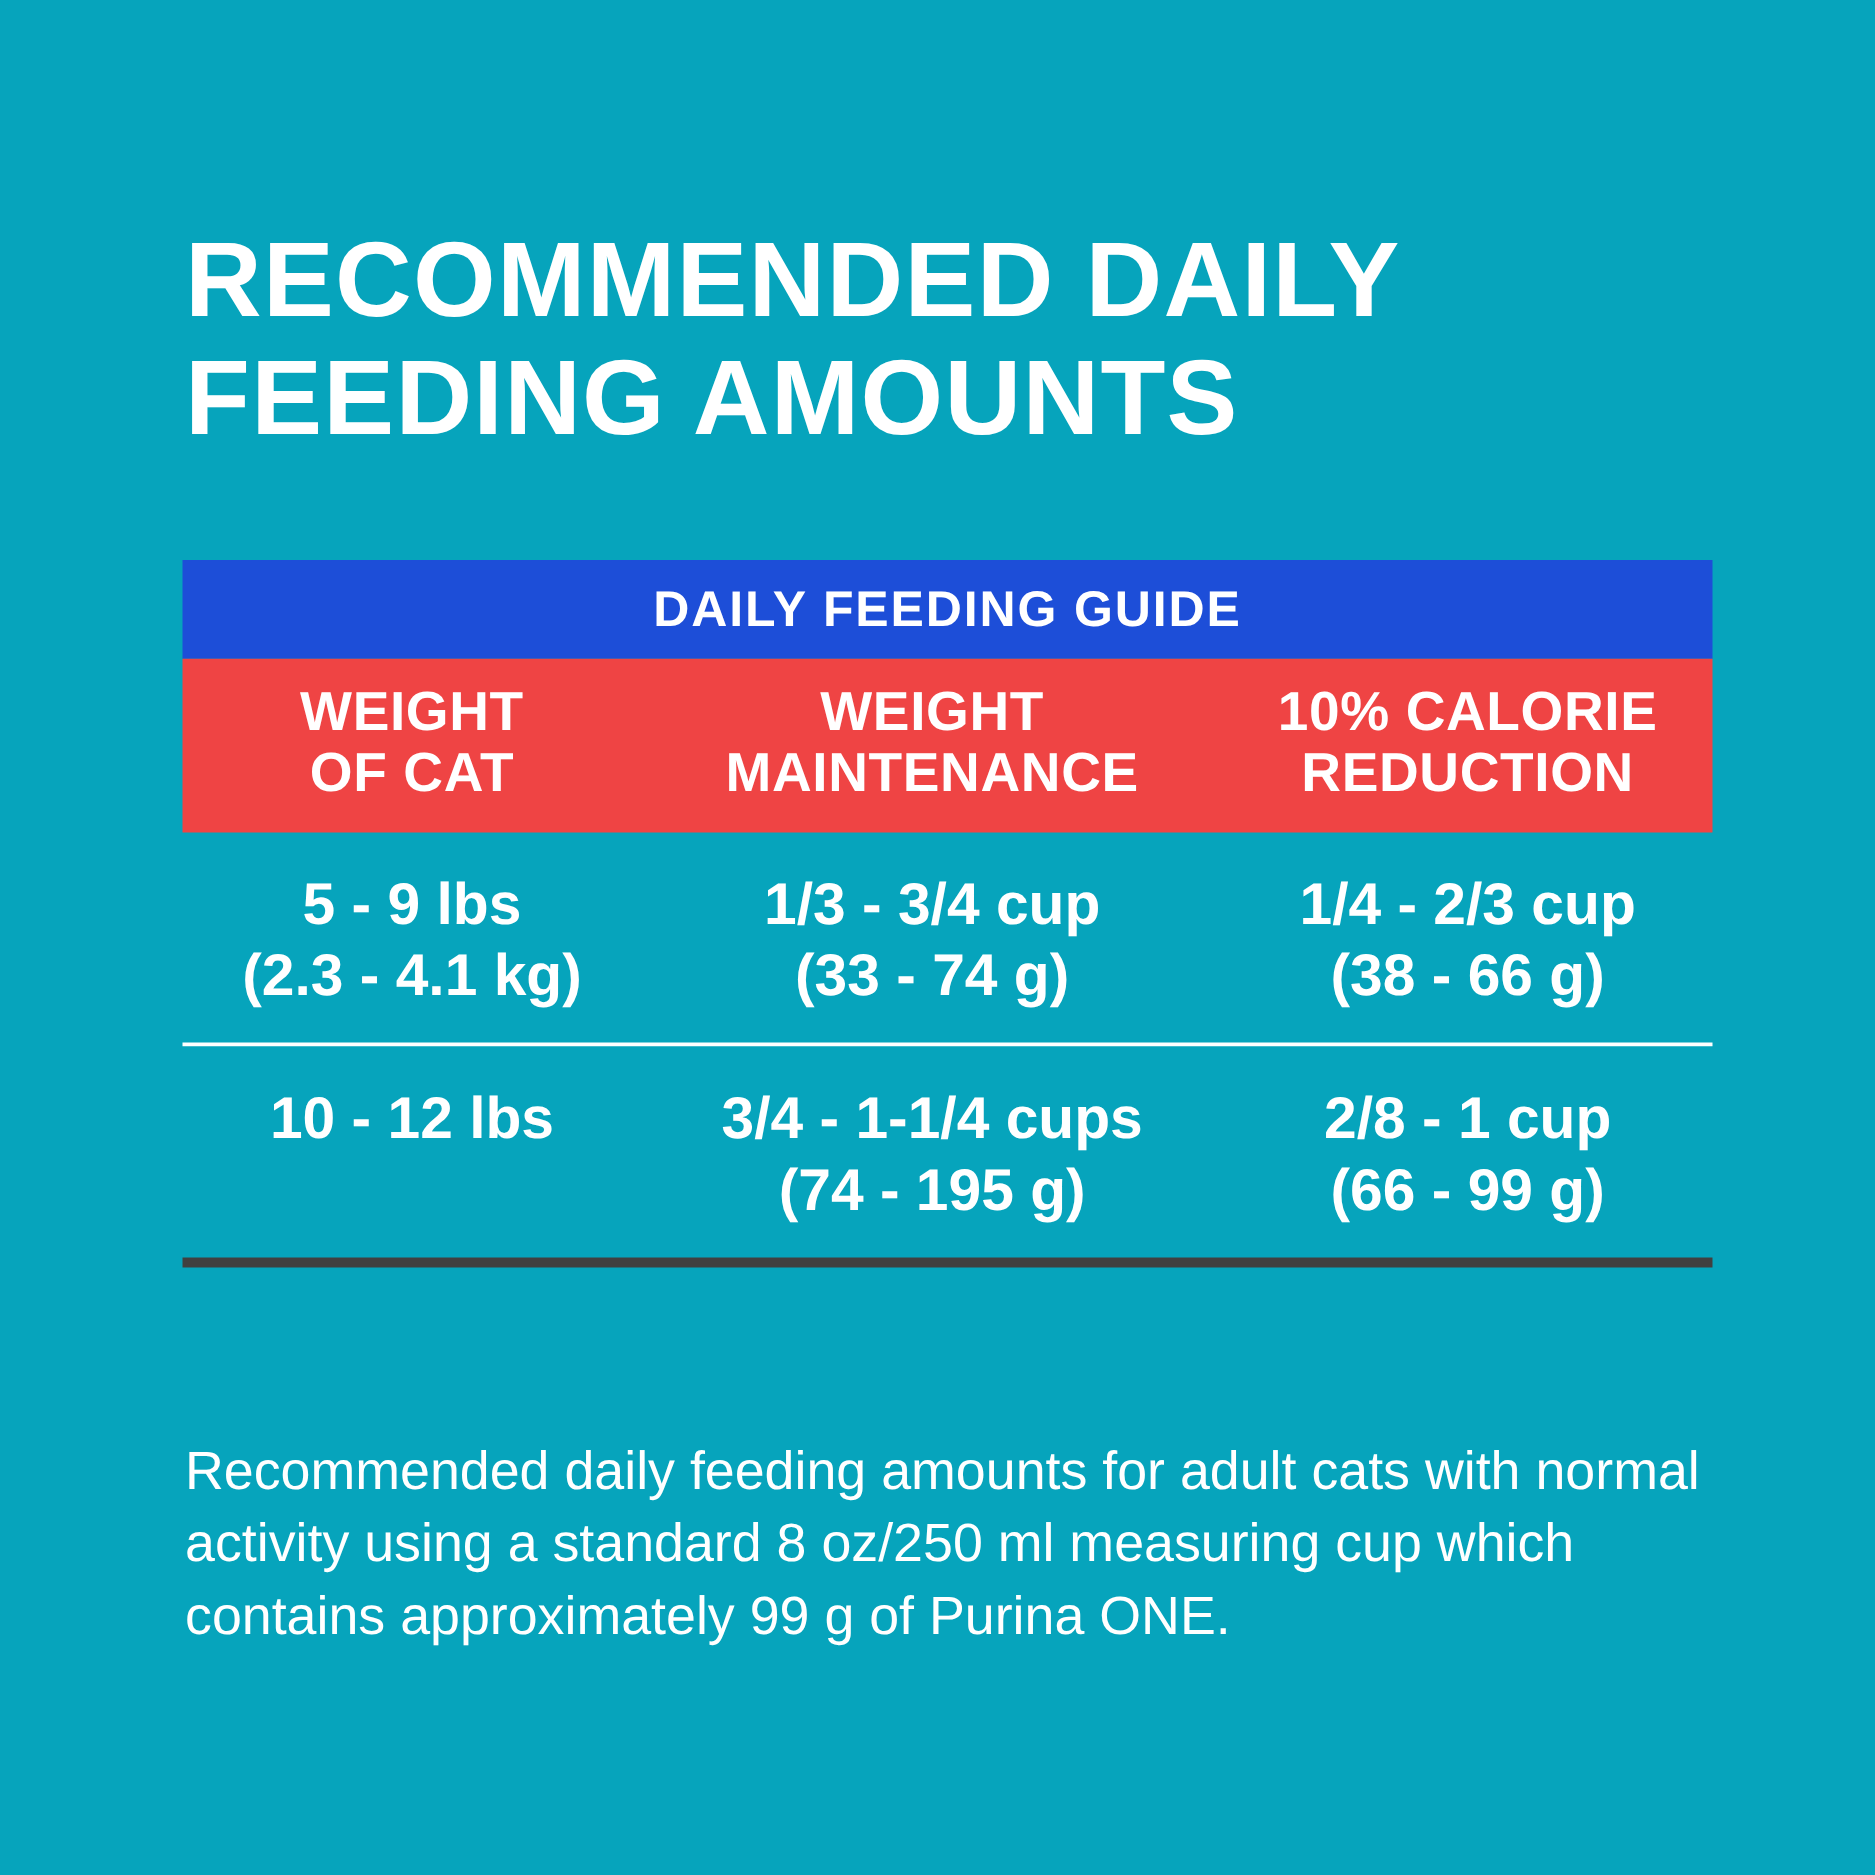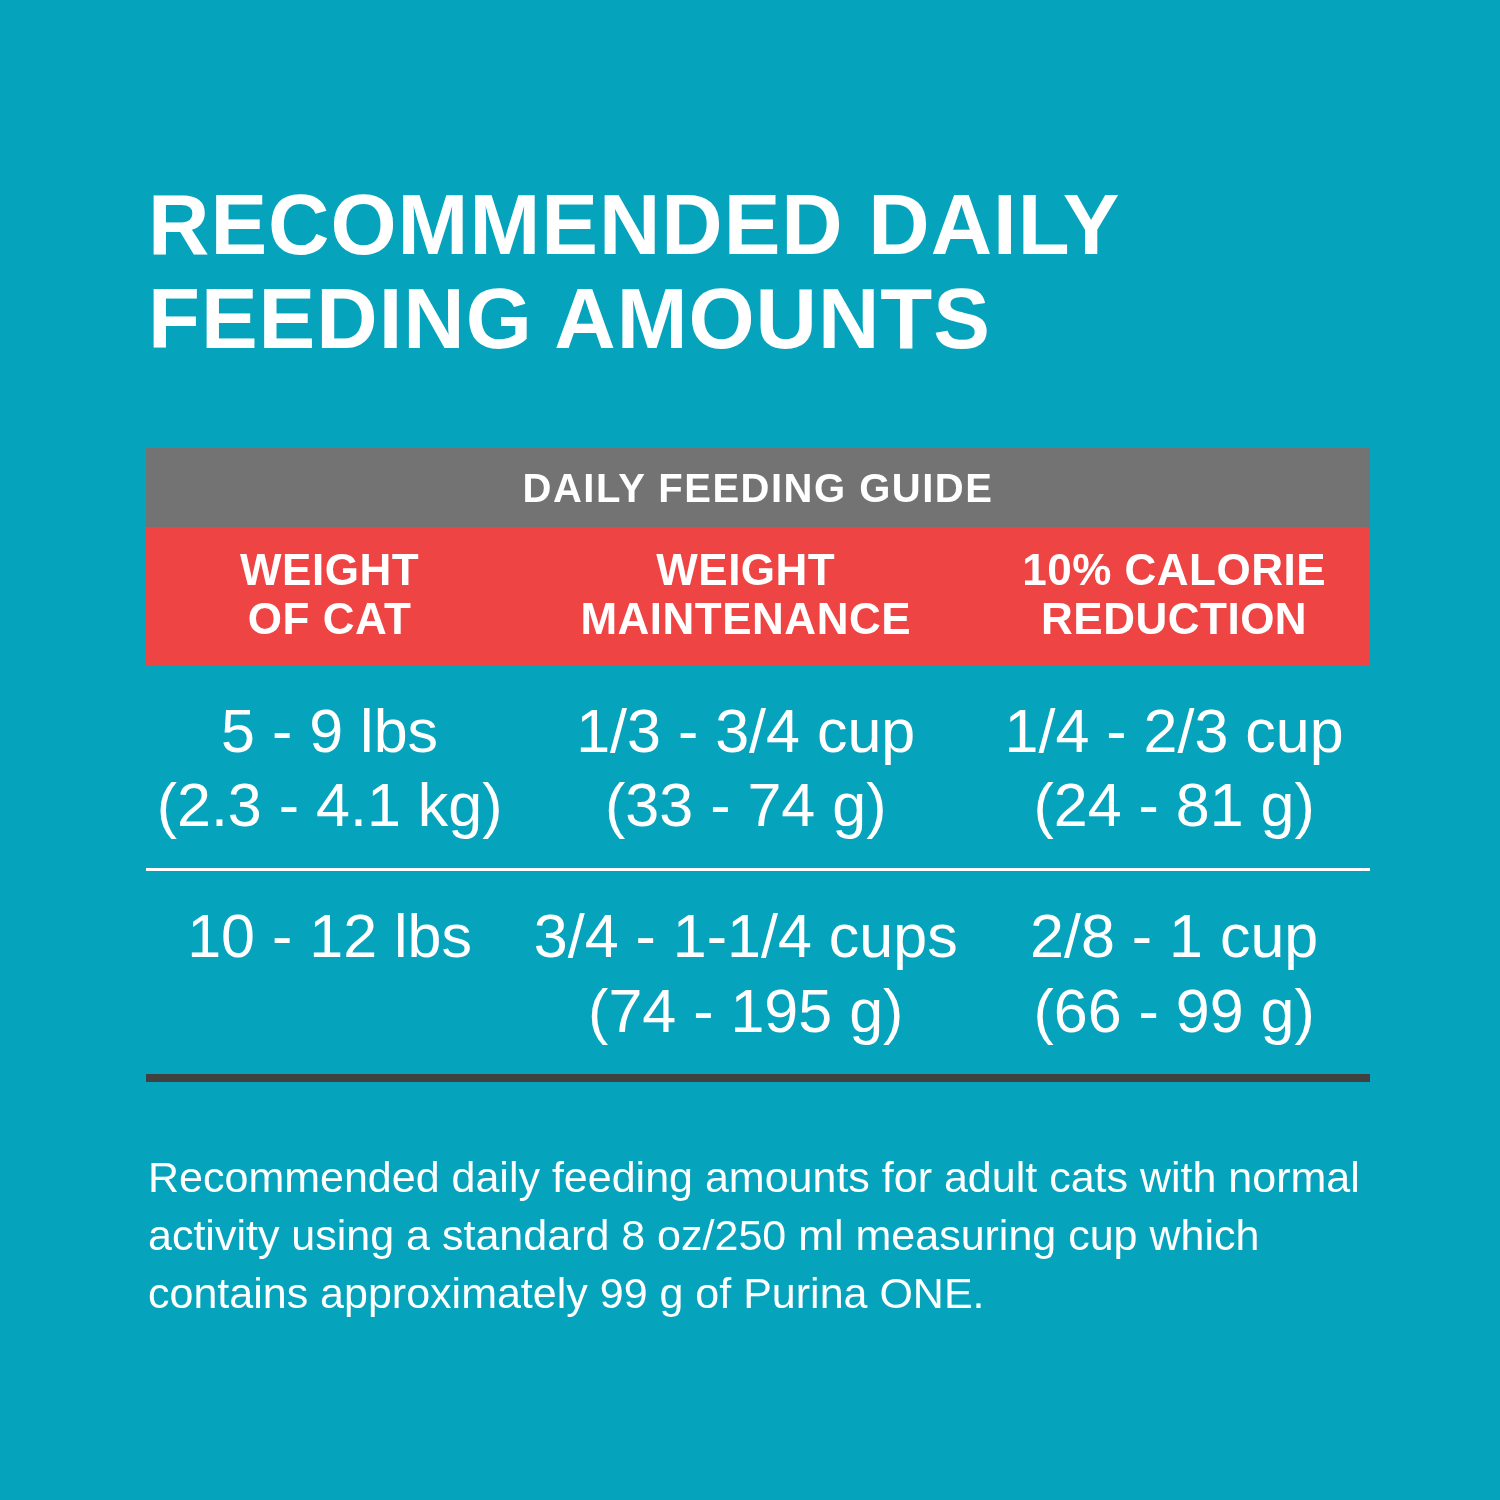--- a/index.html
+++ b/index.html
@@ -35,21 +35,21 @@
   }
 
   
   .table {
     position: absolute;
     left: 146px;
     top: 448px;
     width: 1224px;
   }
   .table-title {
-    background: #737373;
+    background: #1d4ed8;
     color: #FFFFFF;
     text-align: center;
     font-size: 40px;
     font-weight: bold;
     letter-spacing: 1.5px;
     padding: 18px 0 16px 0;
   }
   .table-head {
     background: #ef4444;
     display: flex;
@@ -74,23 +74,23 @@
   .row {
     display: flex;
     padding: 28px 0 26px 0;
     color: #FFFFFF;
     border-bottom: 3px solid #FFFFFF;
   }
   .row:last-of-type {
     border-bottom: 8px solid #404040;
   }
   .cell-line {
-    font-size: 61px;
+    font-size: 47px;
     line-height: 1.22;
-    font-weight: 400;
+    font-weight: 700;
   }
 
   
   .footnote {
     position: absolute;
     left: 148px;
     top: 1148px;
     width: 1228px;
     color: #FFFFFF;
     font-size: 43px;
@@ -127,21 +127,21 @@
       <div class="col col-1">
         <div class="cell-line">5 - 9 lbs</div>
         <div class="cell-line">(2.3 - 4.1 kg)</div>
       </div>
       <div class="col col-2">
         <div class="cell-line">1/3 - 3/4 cup</div>
         <div class="cell-line">(33 - 74 g)</div>
       </div>
       <div class="col col-3">
         <div class="cell-line">1/4 - 2/3 cup</div>
-        <div class="cell-line">(24 - 81 g)</div>
+        <div class="cell-line">(38 - 66 g)</div>
       </div>
     </div>
 
     <div class="row">
       <div class="col col-1">
         <div class="cell-line">10 - 12 lbs</div>
       </div>
       <div class="col col-2">
         <div class="cell-line">3/4 - 1-1/4 cups</div>
         <div class="cell-line">(74 - 195 g)</div>

